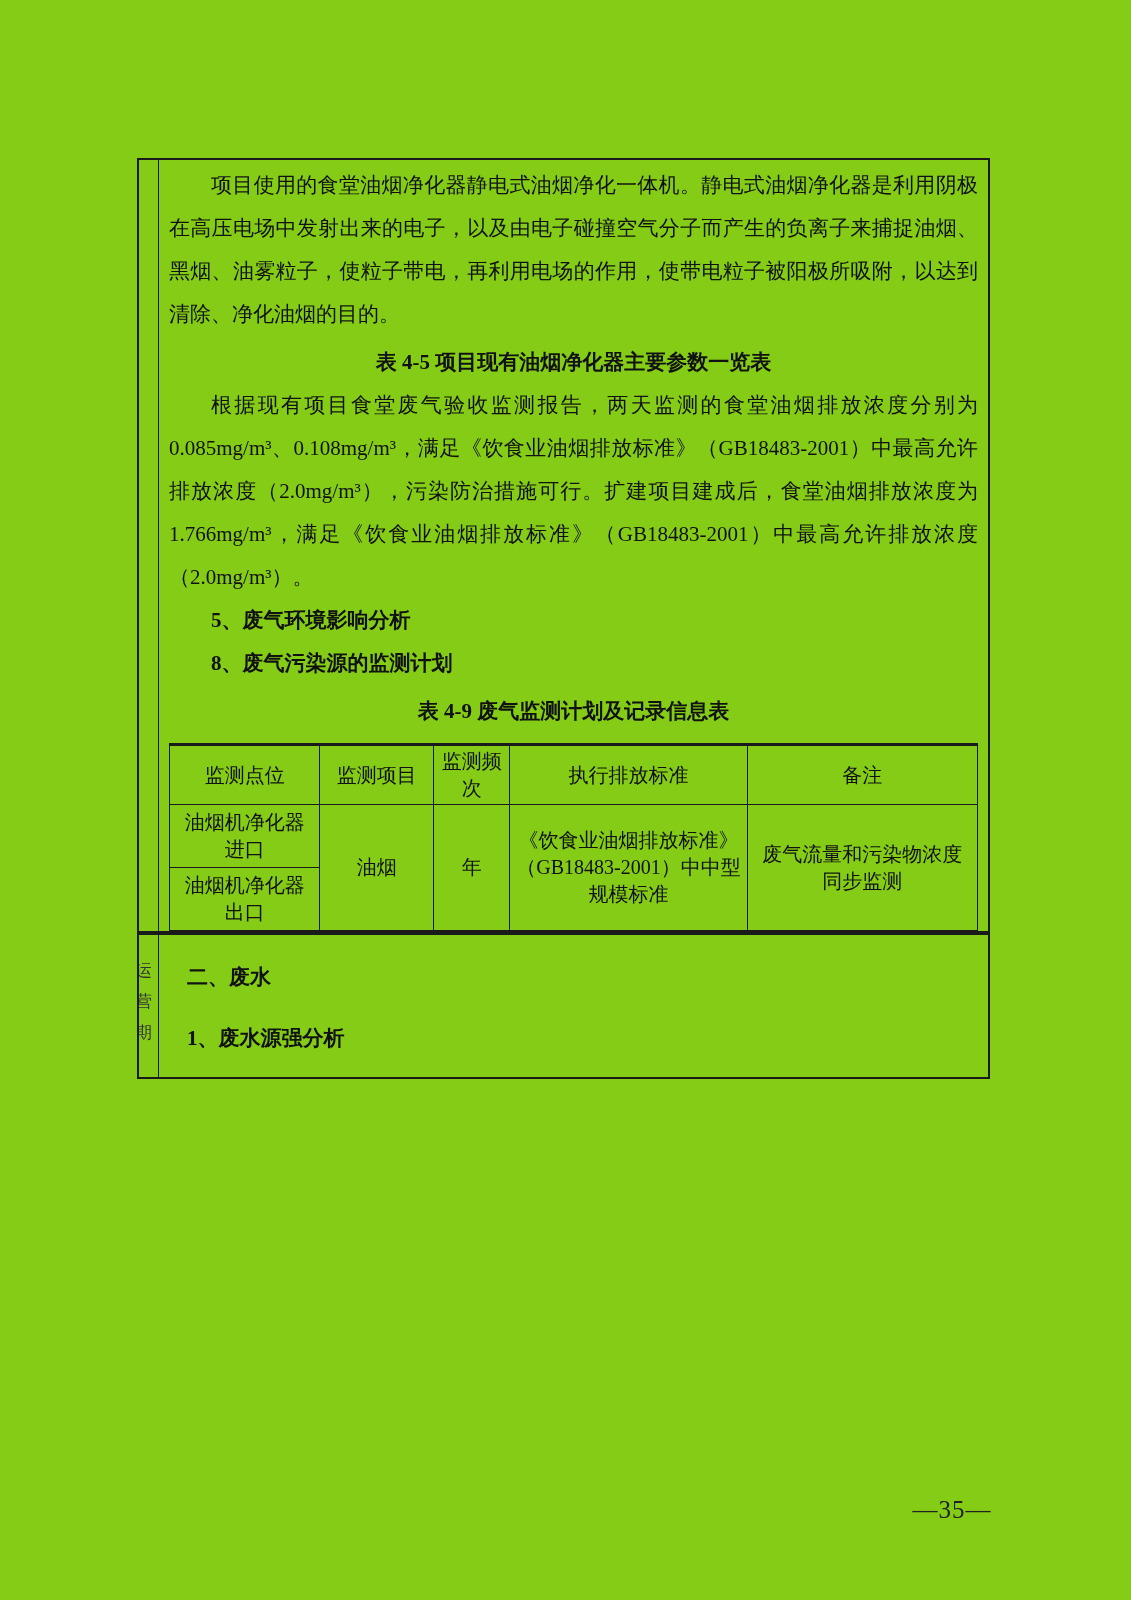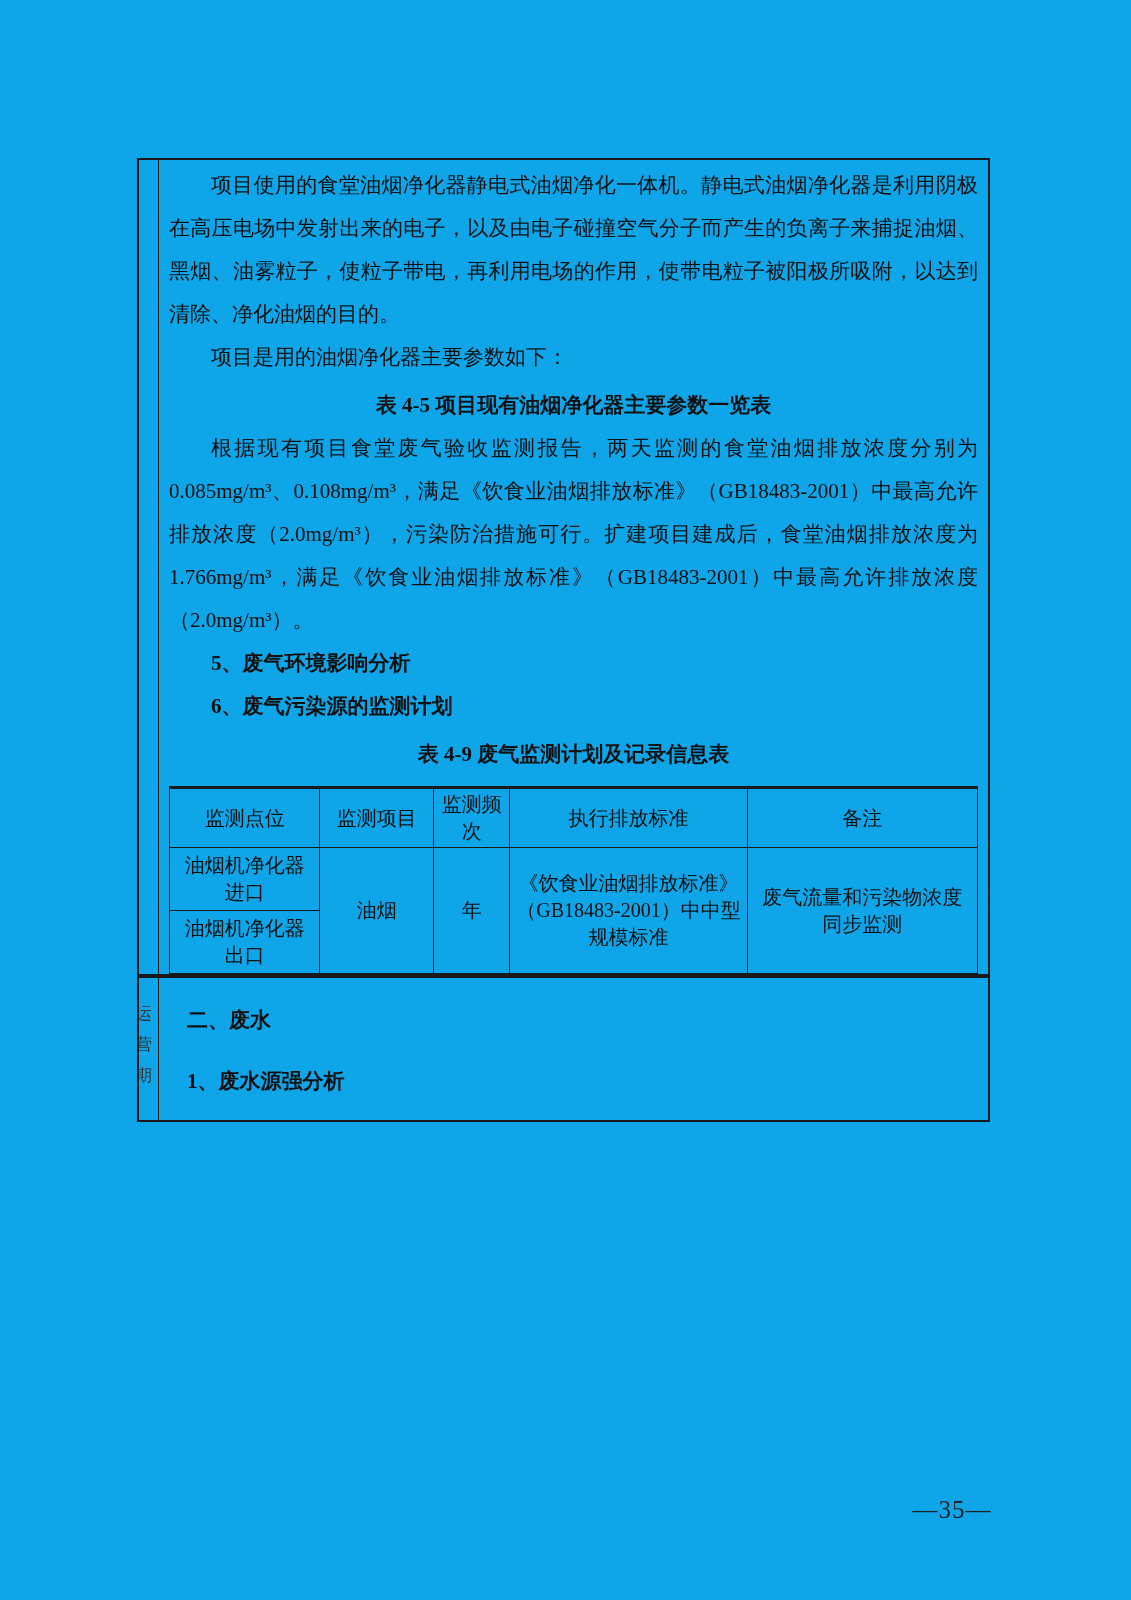--- a/index.html
+++ b/index.html
@@ -4,21 +4,21 @@
 <style>
   html, body {
     margin: 0;
     padding: 0;
     background: #ffffff;
   }
   .page {
     position: relative;
     width: 1131px;
     height: 1600px;
-    background: #0ea5e9;
+    background: #84cc16;
     font-family: "Liberation Serif", "DejaVu Serif", serif;
     color: #111111;
     overflow: hidden;
   }
   .outer {
     position: absolute;
     left: 137px;
     top: 158px;
     width: 849px;
     border: 2px solid #1a1a1a;
@@ -125,31 +125,30 @@
 <div class="page">
 
   <div class="outer">
 
     <div class="outer-row">
       <div class="side-cell"></div>
       <div class="main-cell">
 
         <p class="para indent">项目使用的食堂油烟净化器静电式油烟净化一体机。静电式油烟净化器是利用阴极在高压电场中发射出来的电子，以及由电子碰撞空气分子而产生的负离子来捕捉油烟、黑烟、油雾粒子，使粒子带电，再利用电场的作用，使带电粒子被阳极所吸附，以达到清除、净化油烟的目的。</p>
 
-        <p class="para indent">项目是用的油烟净化器主要参数如下：</p>
 
         <p class="tbl-title">表 4-5 项目现有油烟净化器主要参数一览表</p>
 
 
         <p class="para indent">根据现有项目食堂废气验收监测报告，两天监测的食堂油烟排放浓度分别为 0.085mg/m³、0.108mg/m³，满足《饮食业油烟排放标准》（GB18483-2001）中最高允许排放浓度（2.0mg/m³），污染防治措施可行。扩建项目建成后，食堂油烟排放浓度为 1.766mg/m³，满足《饮食业油烟排放标准》（GB18483-2001）中最高允许排放浓度（2.0mg/m³）。</p>
 
         <p class="para indent head">5、废气环境影响分析</p>
 
 
-        <p class="para indent head">6、废气污染源的监测计划</p>
+        <p class="para indent head">8、废气污染源的监测计划</p>
 
 
         <p class="tbl-title">表 4-9 废气监测计划及记录信息表</p>
 
         <table class="t49">
           <tbody>
             <tr>
               <th class="c1">监测点位</th>
               <th class="c2">监测项目</th>
               <th class="c3 th-freq">监测频次</th>

